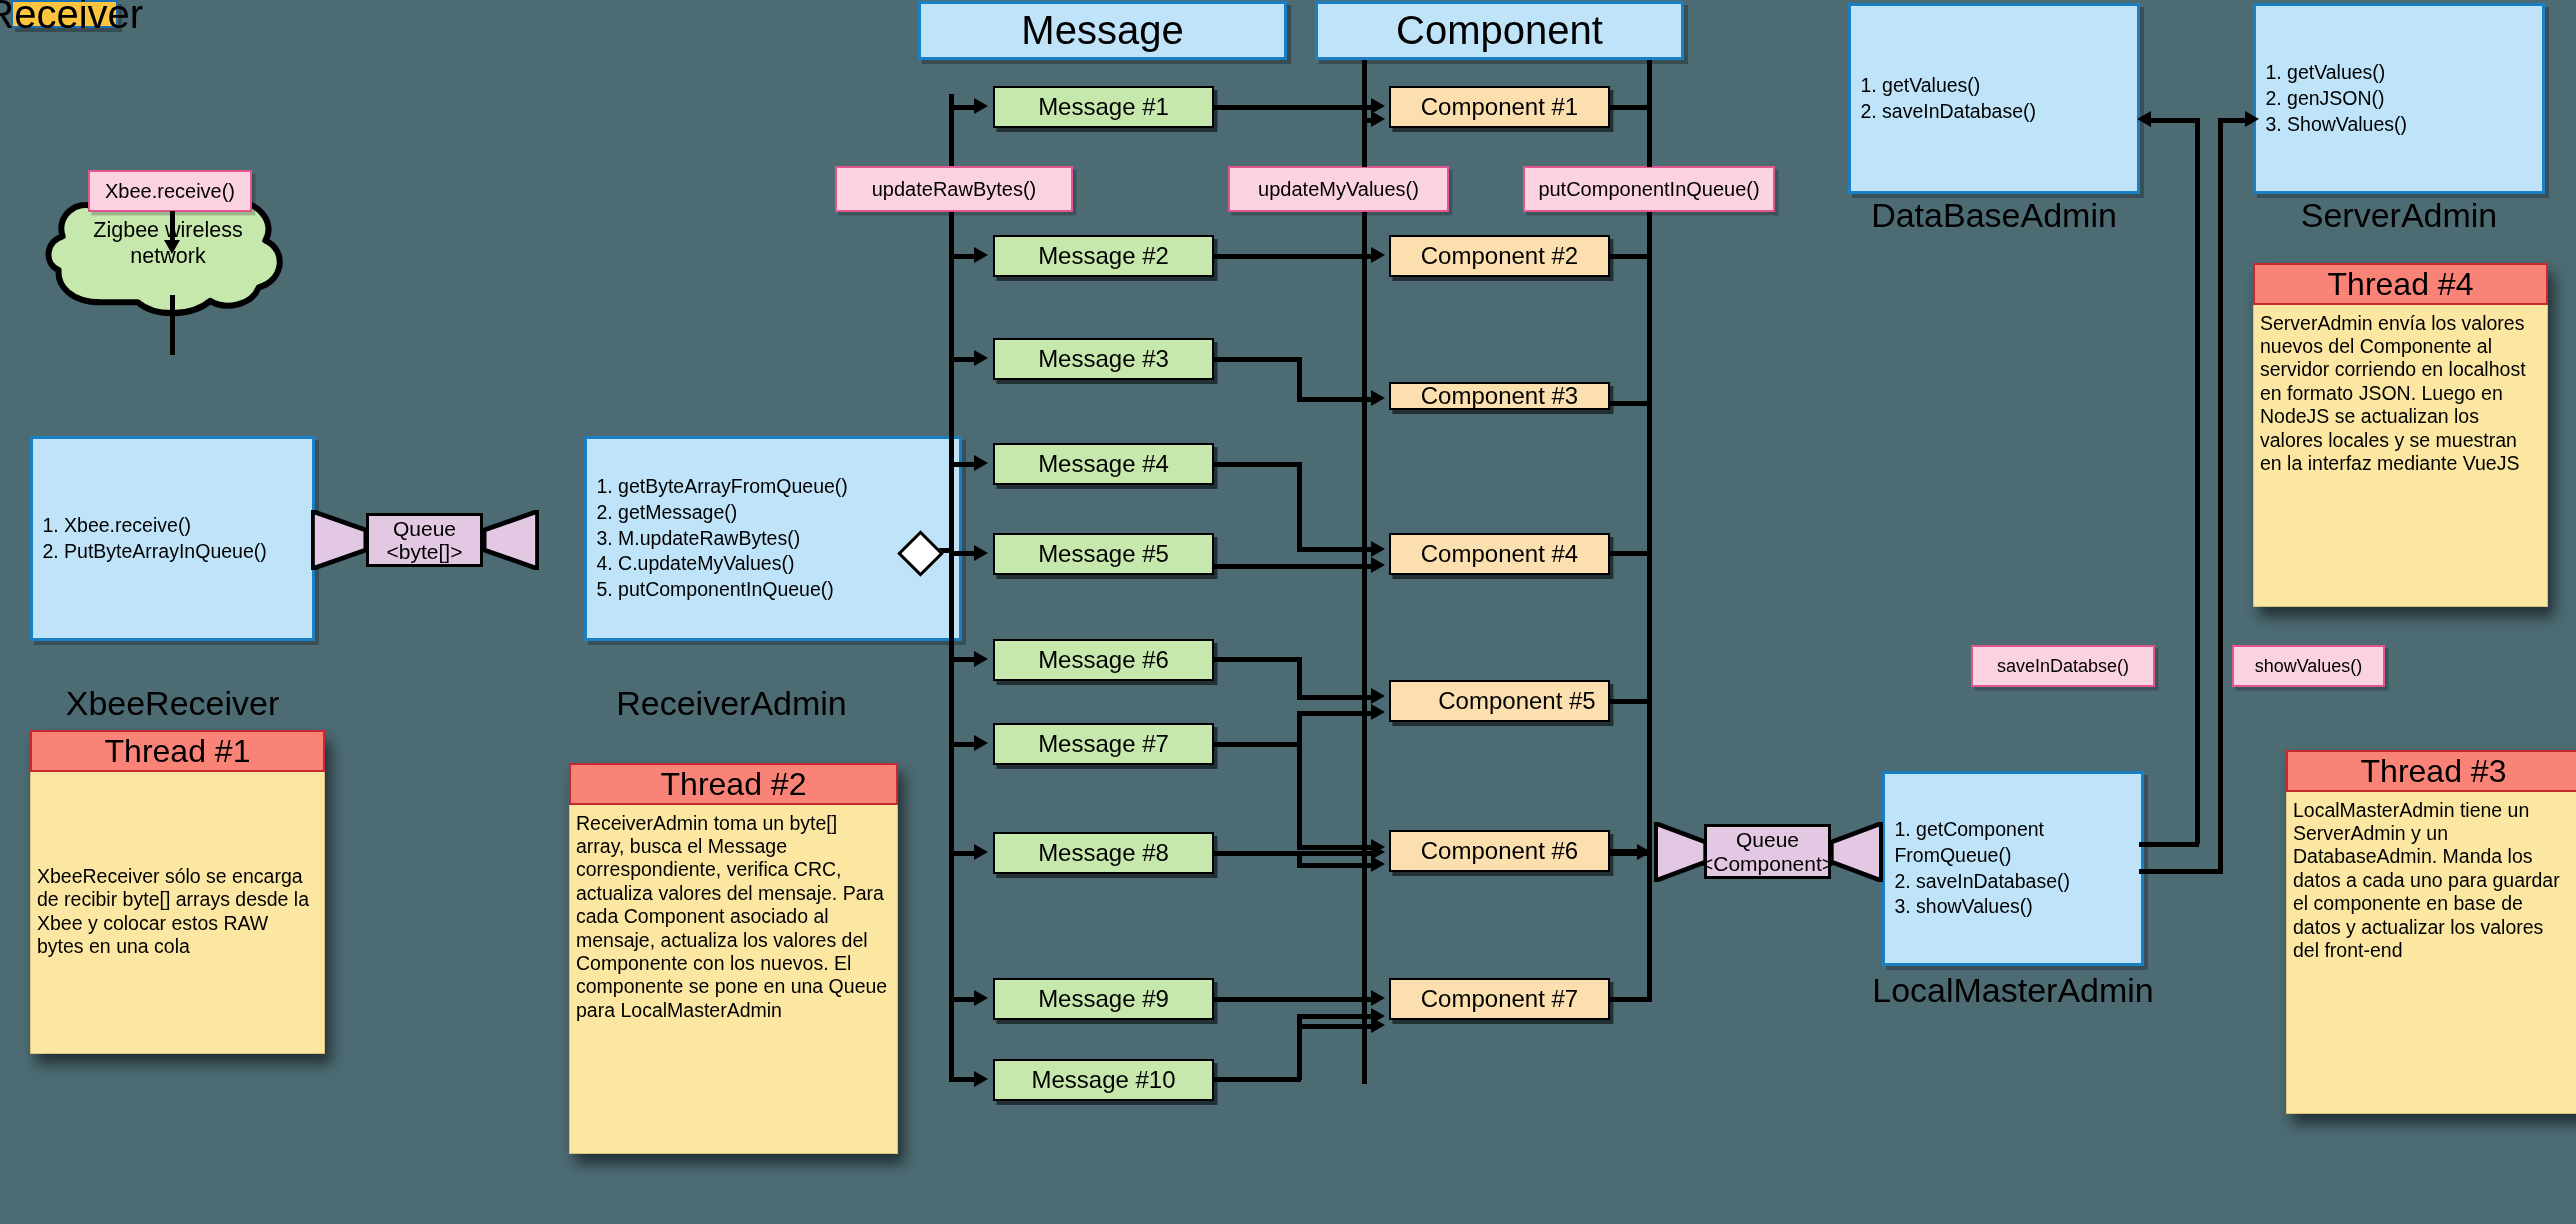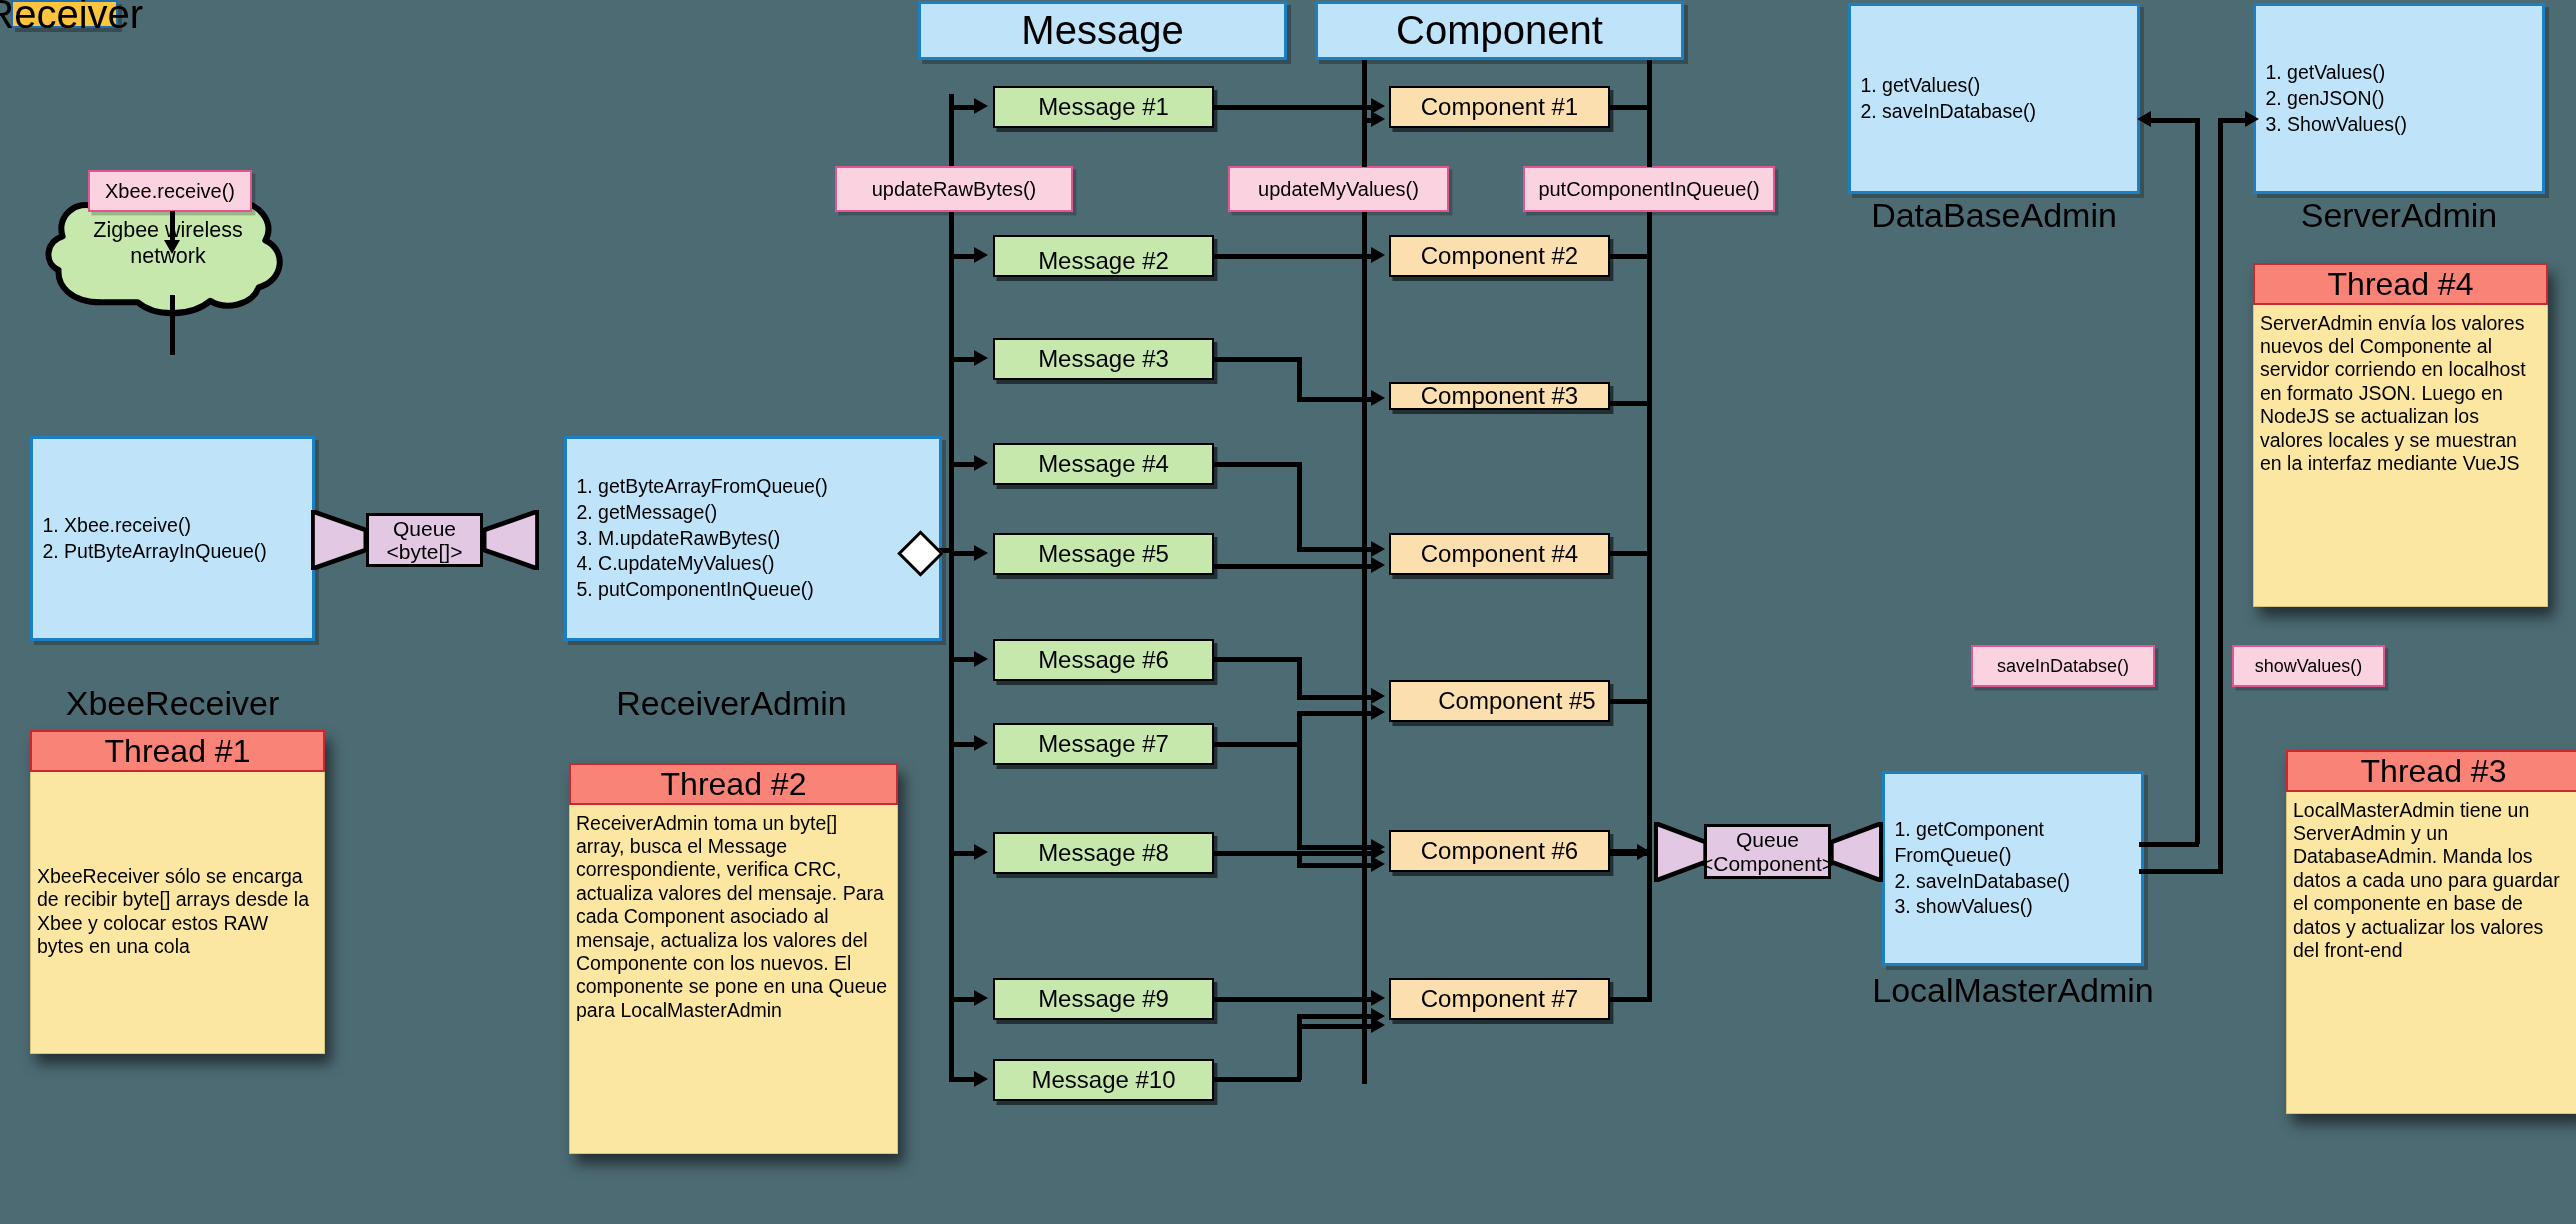--- a/index.html
+++ b/index.html
@@ -197,40 +197,40 @@
     <polygon points="2,2 82,30 82,60 2,88" fill="#e2c8e2" stroke="#000" stroke-width="7"></polygon>
   </svg>
   <div class="node queuebox" style="left:366px;top:513px;width:117px;height:54px;">
     <div>Queue</div>
     <div>&lt;byte[]&gt;</div>
   </div>
   <svg class="qarrow" style="left:482px;top:510px;width:57px;height:60px;" viewBox="0 0 85 90">
     <polygon points="83,2 3,30 3,60 83,88" fill="#e2c8e2" stroke="#000" stroke-width="7"></polygon>
   </svg>
 
-  <div class="node classbox" style="left:564px;top:436px;width:378px;height:205px;">
+  <div class="node classbox" style="left:584px;top:436px;width:378px;height:205px;">
     <ol>
       <li>1. getByteArrayFromQueue()</li>
       <li>2. getMessage()</li>
       <li>3. M.updateRawBytes()</li>
       <li>4. C.updateMyValues()</li>
       <li>5. putComponentInQueue()</li>
     </ol>
   </div>
   <div class="classname" style="left:564px;top:684px;width:335px;">ReceiverAdmin</div>
 
   <div class="diamond" style="left:904px;top:537px;"></div>
 
   <div class="ln vline" style="left:949px;top:94px;height:986px;"></div>
   <div class="ln hline" style="left:930px;top:548px;width:20px;"></div>
 
   <div class="node msgbox" style="left:993px;top:86px;width:221px;height:42px;">
     <span>Message #1</span>
     </div>
-  <div class="node msgbox" style="left:993px;top:235px;width:221px;height:42px;align-items:flex-end;">
+  <div class="node msgbox" style="left:993px;top:235px;width:221px;height:42px;">
     <span>Message #2</span>
     </div>
   <div class="node msgbox" style="left:993px;top:338px;width:221px;height:42px;">
     <span>Message #3</span>
     </div>
   <div class="node msgbox" style="left:993px;top:443px;width:221px;height:42px;">
     <span>Message #4</span>
     </div>
   <div class="node msgbox" style="left:993px;top:533px;width:221px;height:42px;">
     <span>Message #5</span>

